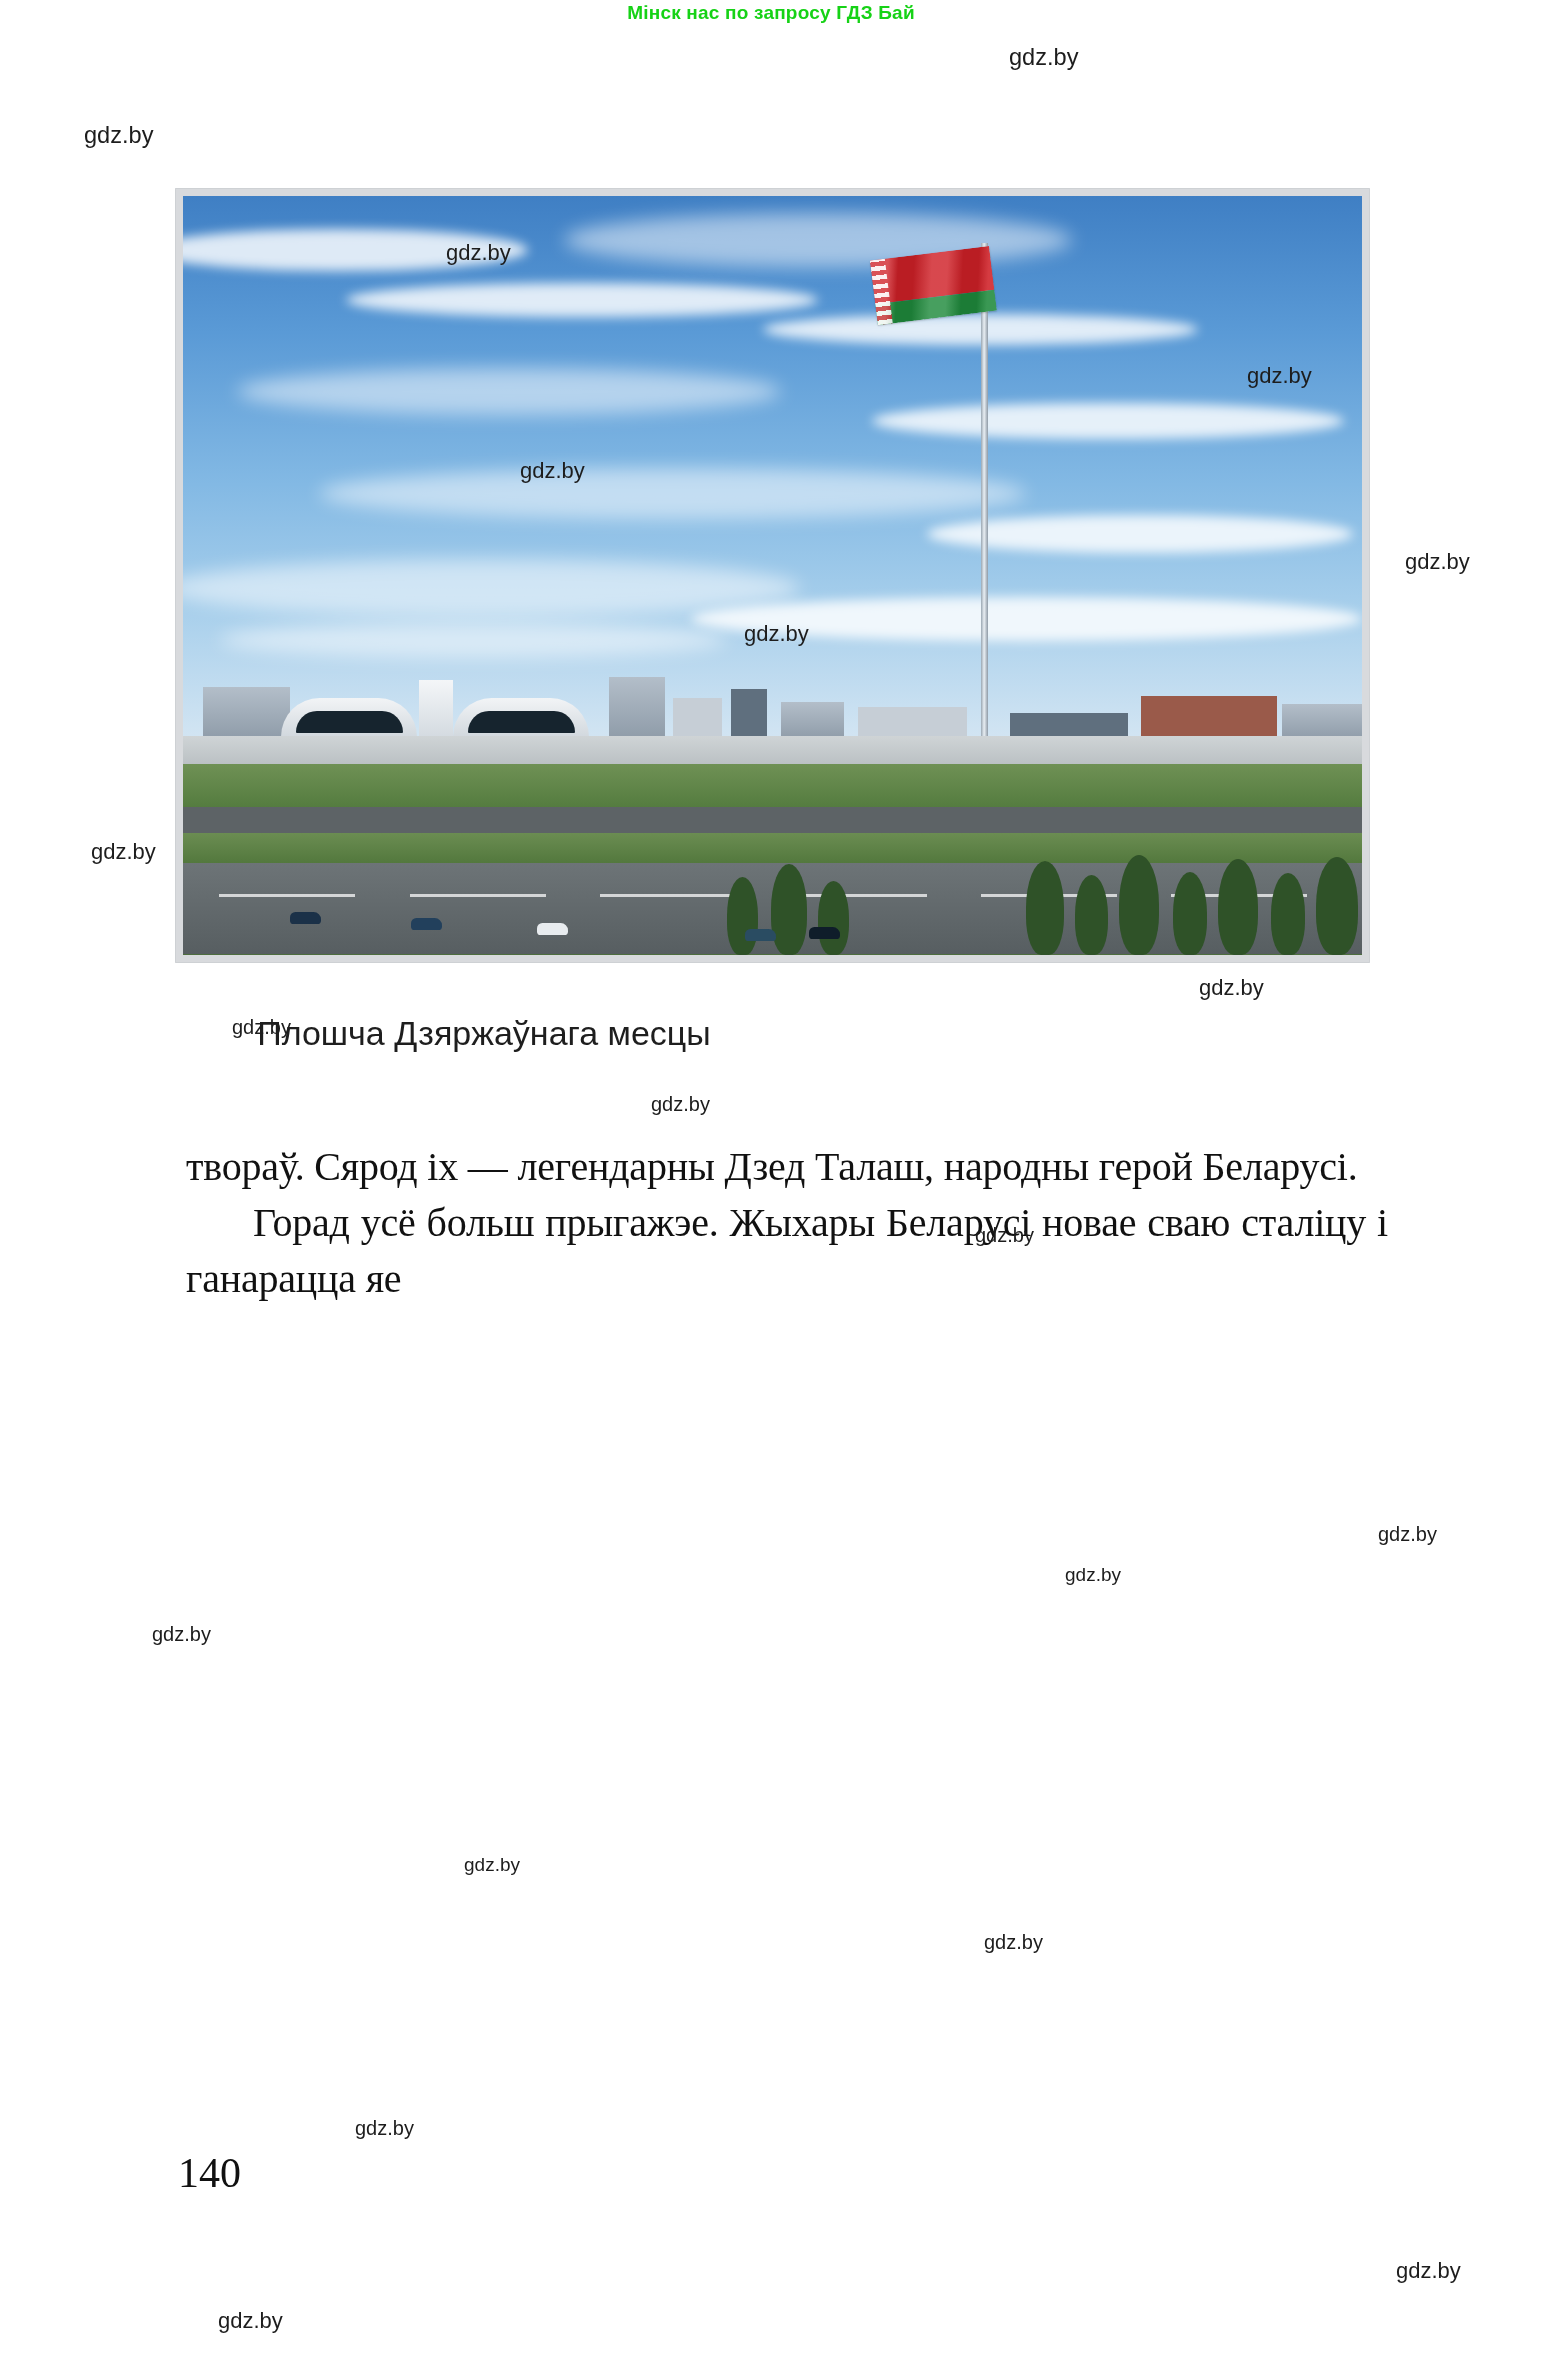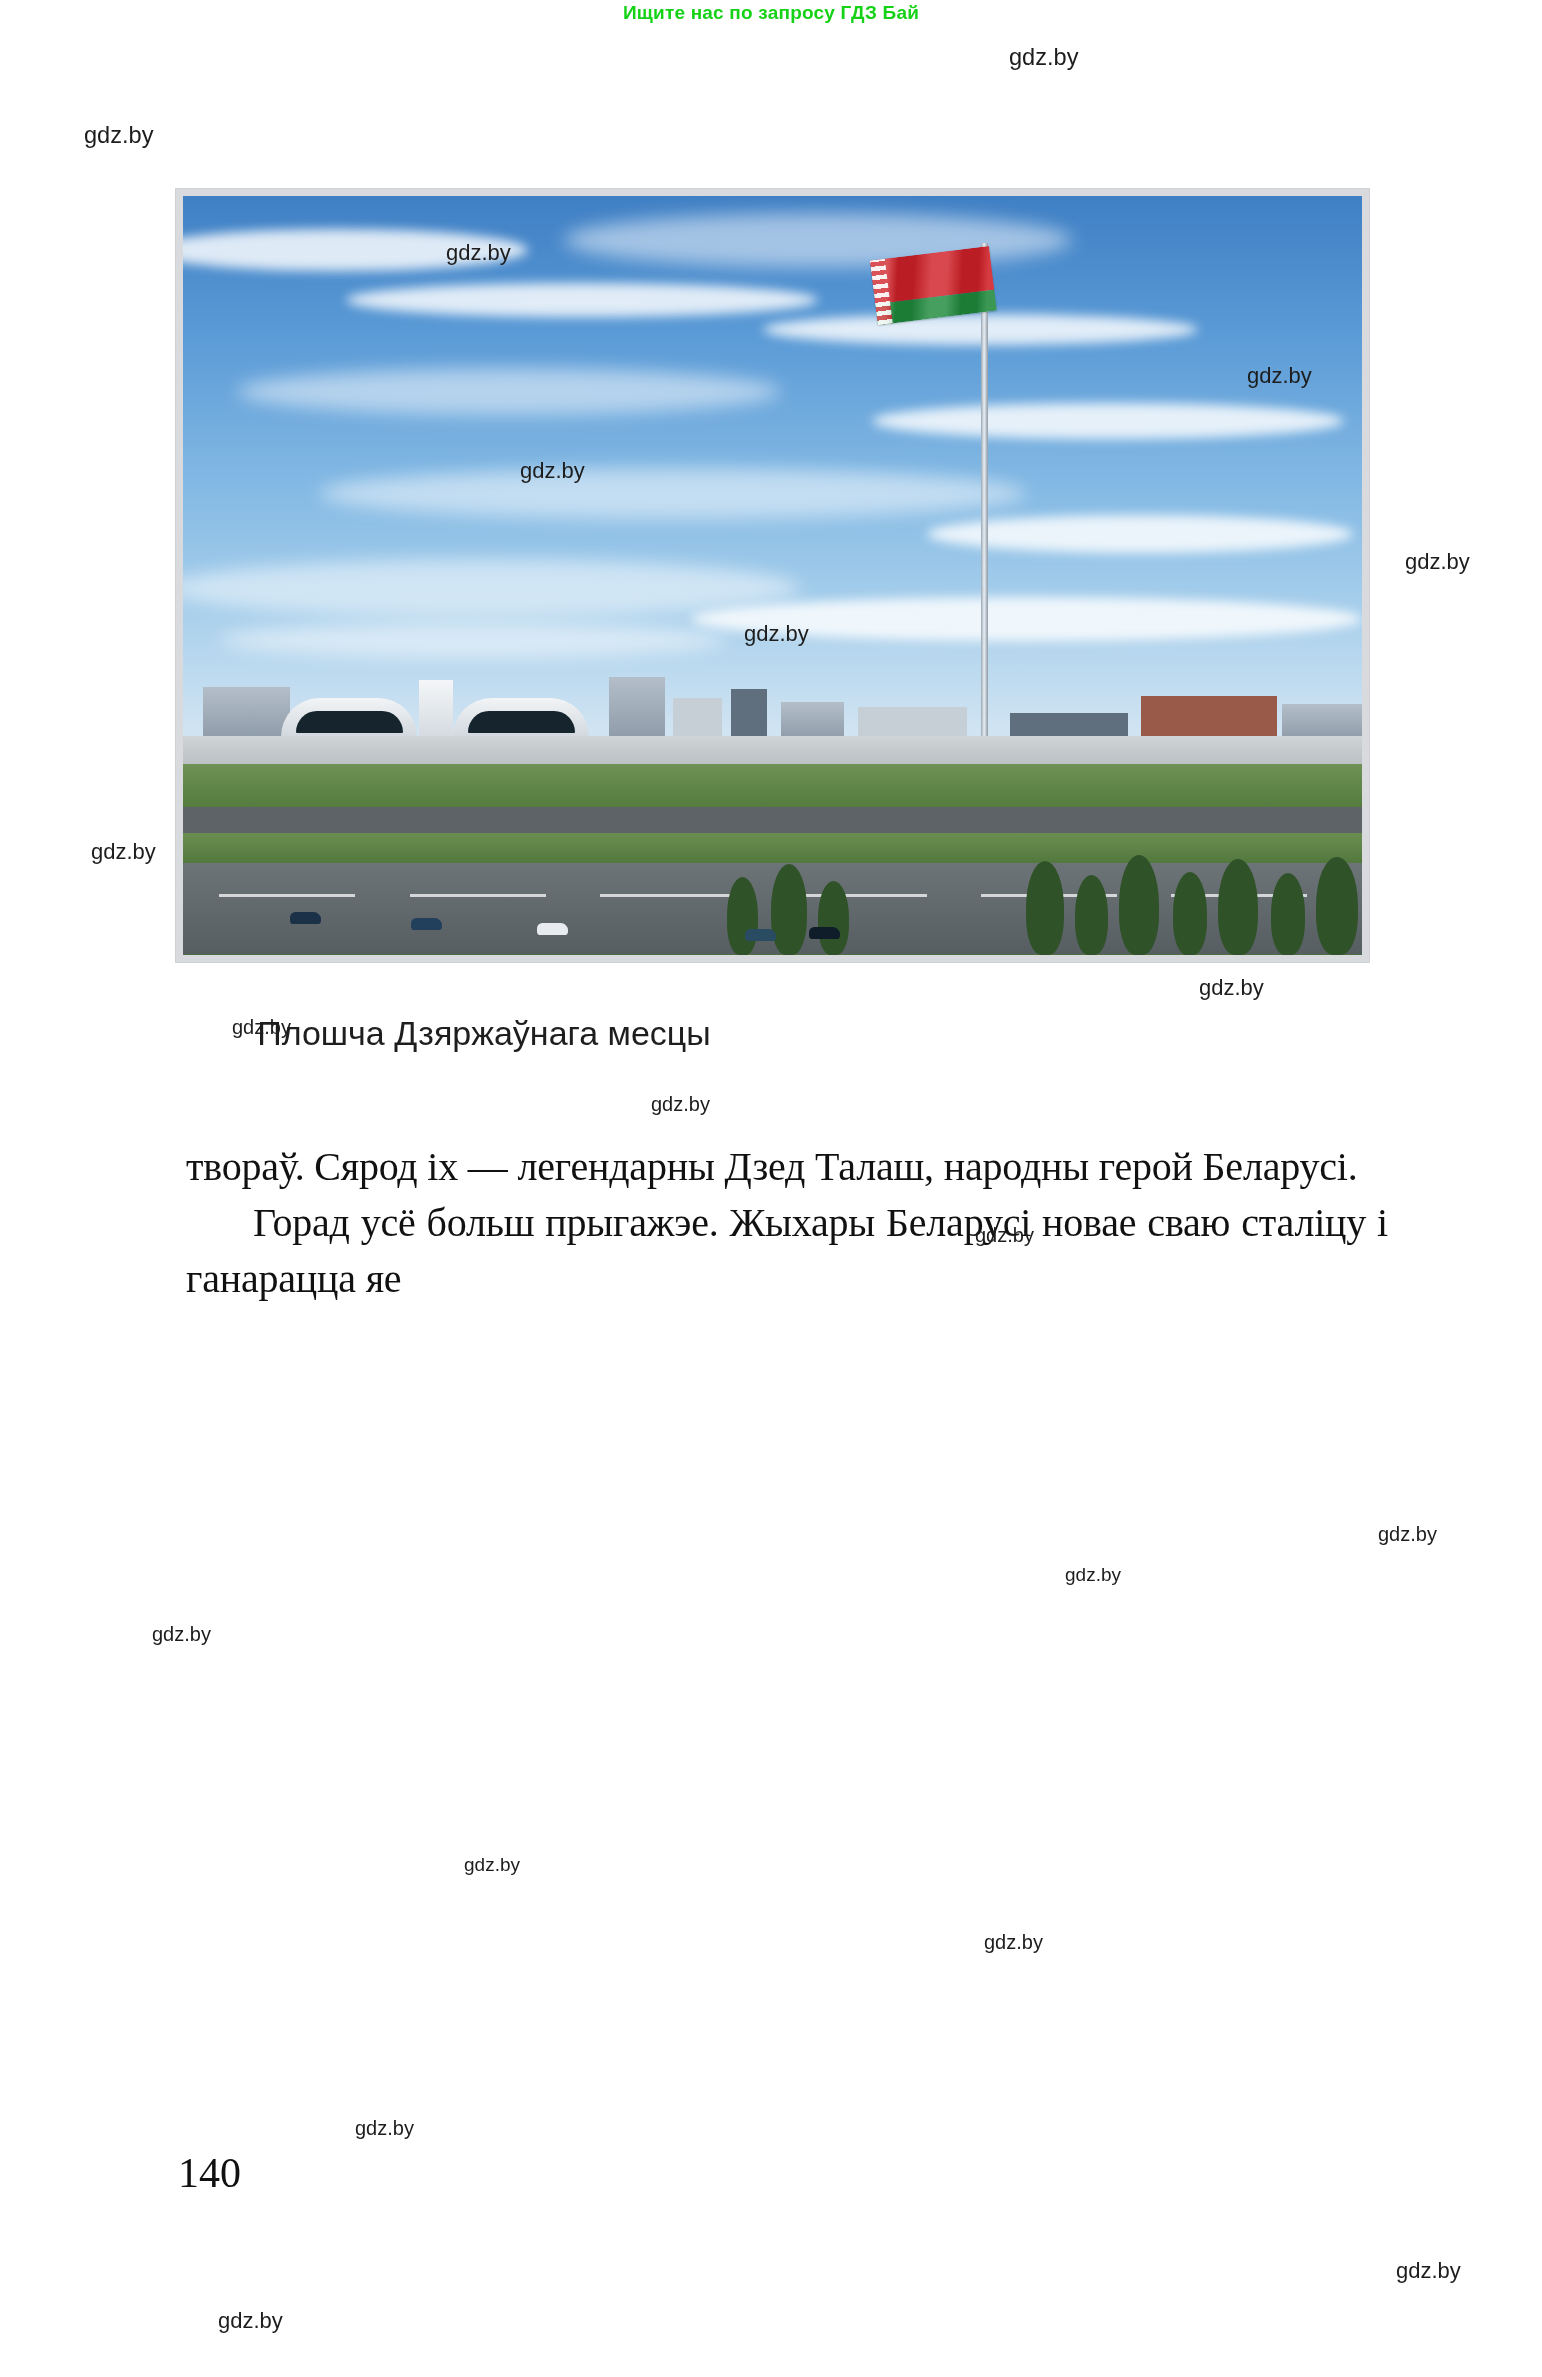--- a/index.html
+++ b/index.html
@@ -155,21 +155,21 @@
     text-align:center;
     font-family:"Liberation Sans", sans-serif;
     font-size:20px; color:#1c3fd1; font-weight:bold;
   }
 </style>
 </head>
 <body>
 
 <div class="page">
 
-  <div class="promo-top">Ищите нас по запросу ГДЗ Бай</div>
+  <div class="promo-top">Мінск нас по запросу ГДЗ Бай</div>
 
   <div class="figure">
     <div class="photo">
 
       <div class="cloud" style="left:-36px;  top:33px;  width:381px; height:42px;"></div>
       <div class="cloud" style="left:163px;  top:87px;  width:472px; height:34px;"></div>
       <div class="cloud2" style="left:381px;  top:16.3px;  width:508px; height:54px;"></div>
       <div class="cloud" style="left:580px;  top:118px; width:435px; height:31px;"></div>
       <div class="cloud2" style="left:54px;   top:172px; width:544px; height:47px;"></div>
       <div class="cloud" style="left:689px;  top:207px; width:472px; height:36px;"></div>

